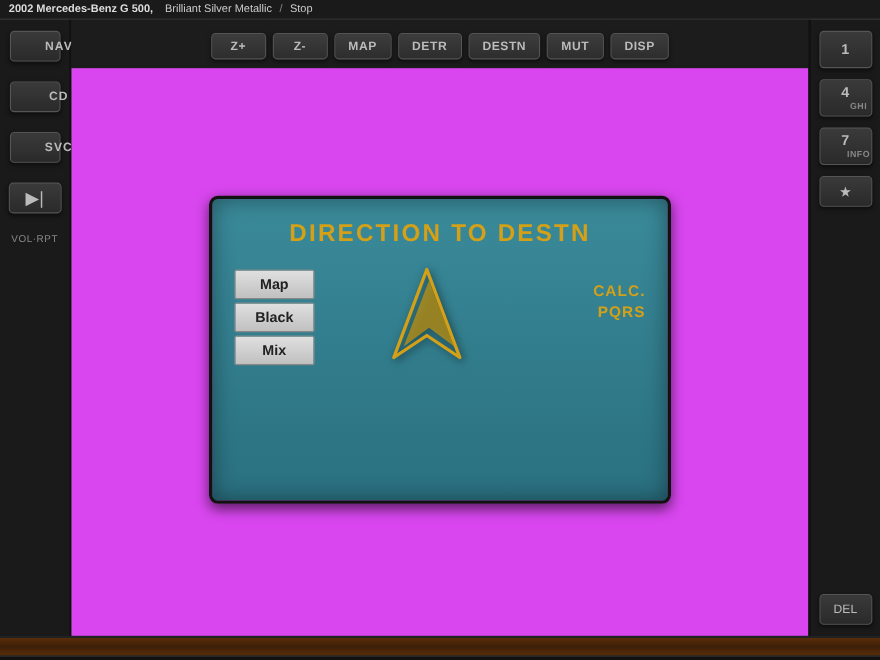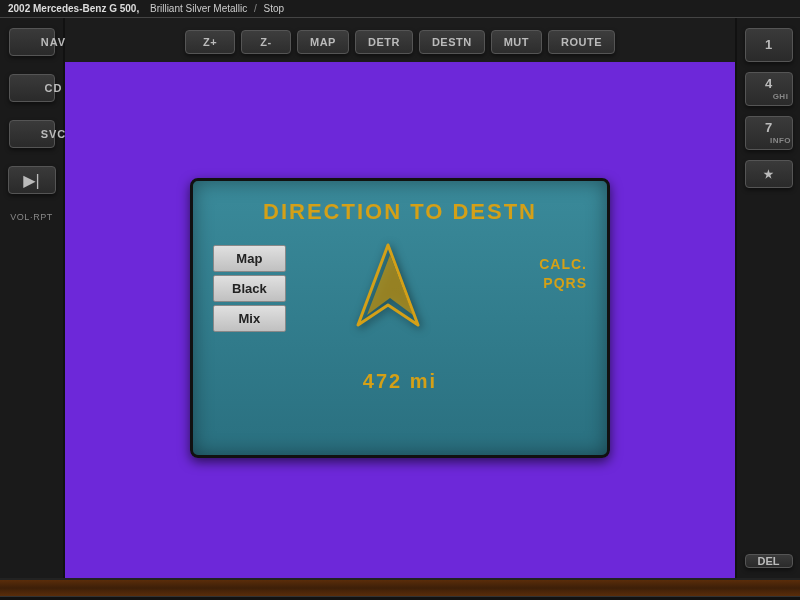--- a/index.html
+++ b/index.html
@@ -122,21 +122,21 @@
       letter-spacing: 0.5px;
     }
 
     
     .screen-container {
       flex: 1;
       display: flex;
       align-items: center;
       justify-content: center;
       padding: 10px 20px 15px;
-      background: #6d28d9;
+      background: #d946ef;
     }
 
     .nav-screen {
       background: #2d7a8a;
       width: 420px;
       height: 280px;
       border-radius: 8px;
       border: 3px solid #111;
       box-shadow: inset 0 0 20px rgba(0,0,0,0.4), 0 4px 12px rgba(0,0,0,0.6);
       position: relative;
@@ -265,23 +265,23 @@
       letter-spacing: 0.5px;
       margin-left: 24px;
     }
 
     .del-btn {
       background: linear-gradient(180deg, #3a3a3a 0%, #2a2a2a 100%);
       border: 1px solid #555;
       border-radius: 4px;
       color: #bbb;
       font-size: 11px;
-      font-weight: bold;
+      font-weight: normal;
       width: 48px;
-      height: 14px;
+      height: 28px;
       display: flex;
       align-items: center;
       justify-content: center;
       cursor: pointer;
       box-shadow: 0 2px 4px rgba(0,0,0,0.5);
       margin-top: auto;
     }
 
     
     .footer {
@@ -326,21 +326,21 @@
 
   <div class="center-panel">
 
     <div class="top-buttons">
       <div class="top-btn">Z+</div>
       <div class="top-btn">Z-</div>
       <div class="top-btn">MAP</div>
       <div class="top-btn">DETR</div>
       <div class="top-btn">DESTN</div>
       <div class="top-btn">MUT</div>
-      <div class="top-btn">ROUTE</div>
+      <div class="top-btn">DISP</div>
     </div>
 
     <div class="screen-container">
       <div class="nav-screen">
 
         <div class="screen-title">DIRECTION TO DESTN</div>
 
         <div class="screen-body">
 
           <div class="menu-buttons">
@@ -358,21 +358,20 @@
             </svg>
           </div>
 
           <div class="calc-route">
             <div>CALC.</div>
             <div>PQRS</div>
           </div>
 
         </div>
 
-        <div class="distance">472 mi</div>
 
       </div>
     </div>
 
   </div>
 
   <div class="right-panel">
     <div class="right-btn-num">
       <span>1</span>
     </div>

